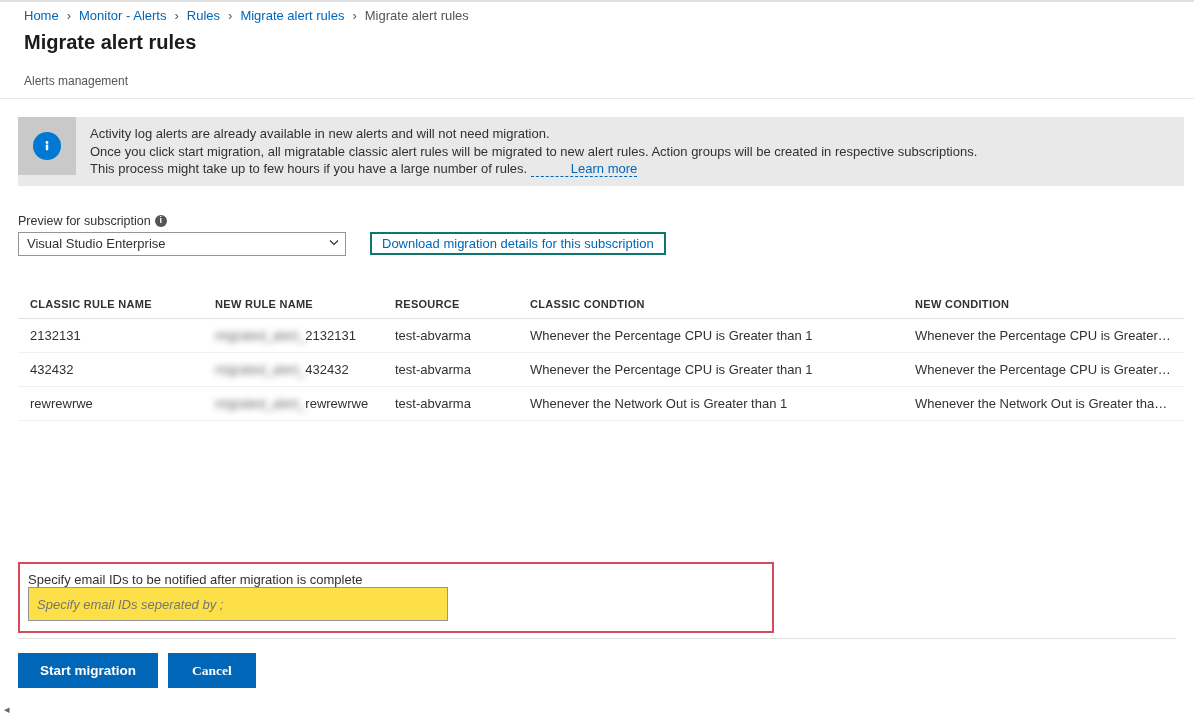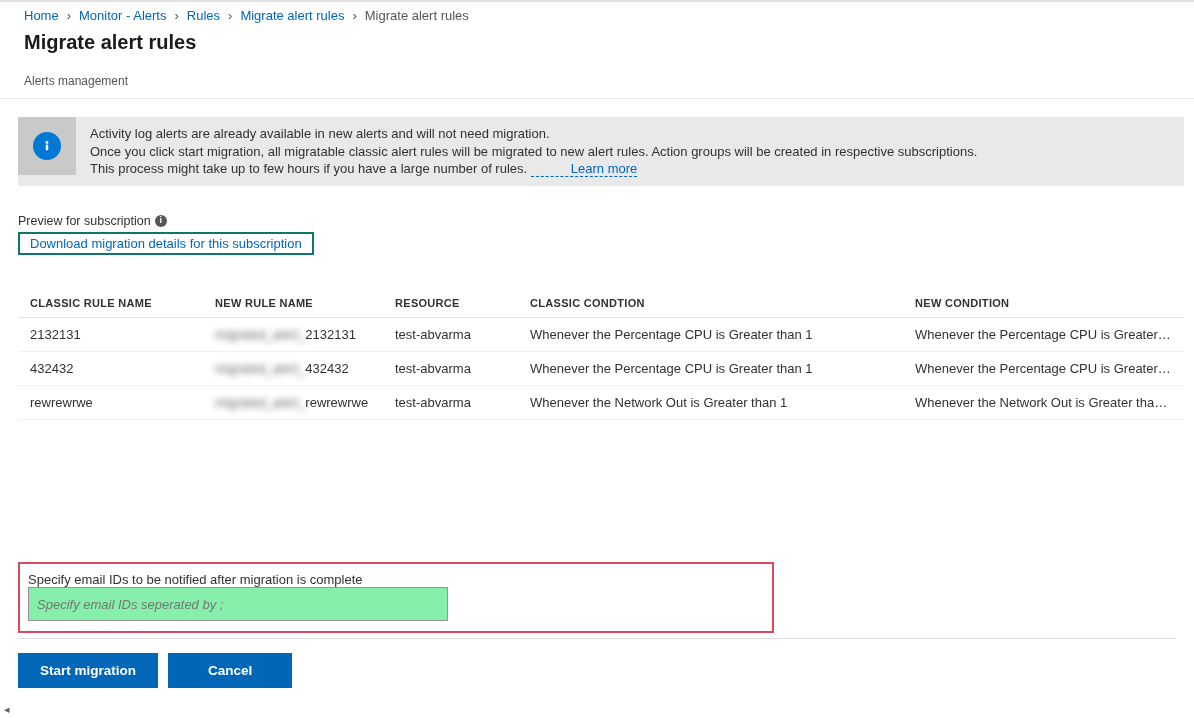--- a/index.html
+++ b/index.html
@@ -203,21 +203,21 @@
   }
   .email-section input {
     width: 420px;
     height: 34px;
     border: 1px solid #969696;
     padding: 16px 8px;
     font-size: 13px;
     font-style: italic;
     font-family: inherit;
     color: #777;
-    background: #86efac;
+    background: #fde047;
   }
 
   
   .footer {
     position: absolute;
     left: 18px;
     right: 18px;
     top: 636px;
     border-top: 1px solid #e1e1e1;
     padding-top: 14px;
@@ -227,21 +227,21 @@
   .btn {
     background: #0066b8;
     color: #fff;
     border: none;
     font-size: 13.5px;
     font-weight: 600;
     padding: 10px 22px;
     cursor: pointer;
     font-family: inherit;
   }
-  .btn.secondary { padding: 7px 40px; }
+  .btn.secondary { padding: 7px 24px; font-family: Liberation Serif, serif; }
 
   
   .scroll-arrow-bl {
     position: absolute;
     left: 4px;
     bottom: 2px;
     font-size: 11px;
     color: #666;
     cursor: pointer;
     user-select: none;
@@ -292,20 +292,28 @@
         <span>This process might take up to few hours if you have a large number of rules. </span><a class="learn-more">Learn more</a>
       </div>
     </div>
 
     <div class="sub-row">
       <div class="sub-label">
         <span>Preview for subscription</span>
         <span class="info-dot">i</span>
       </div>
       <div class="sub-controls">
+        <div class="select-wrap">
+          <input type="text" readonly="" value="Visual Studio Enterprise" style="">
+          <span class="chev">
+            <svg width="12" height="12" viewBox="0 0 12 12">
+                <path d="M2 4 L6 8 L10 4" stroke="#323130" stroke-width="1.2" fill="none"></path>
+              </svg>
+          </span>
+        </div>
         <a class="download-link">Download migration details for this subscription</a>
       </div>
     </div>
 
     <table class="rules-table">
       <colgroup>
         <col class="col-classic">
           <col class="col-new">
           <col class="col-res">
           <col class="col-cc">

